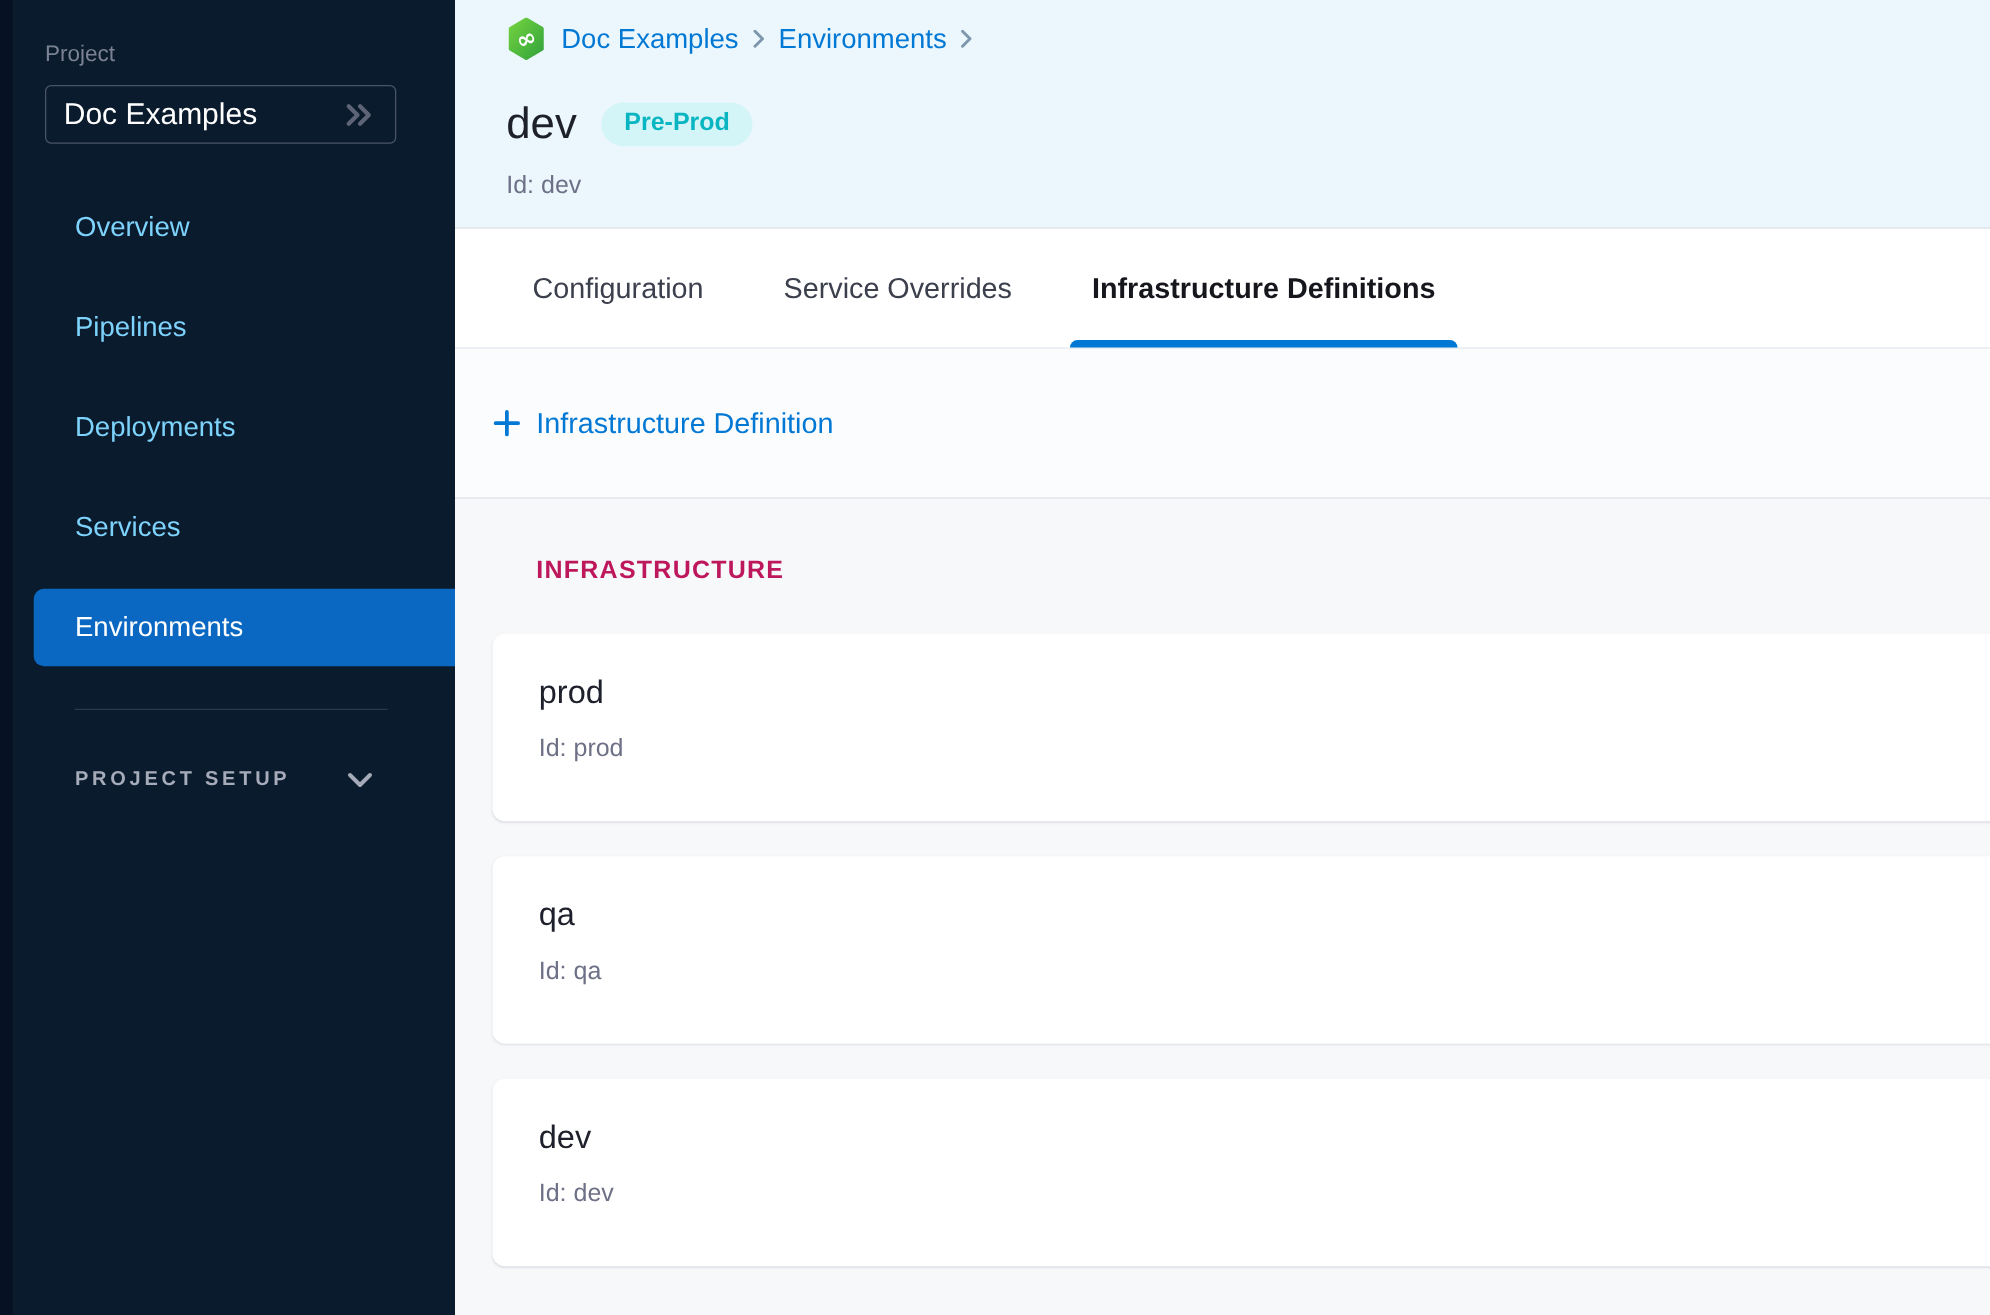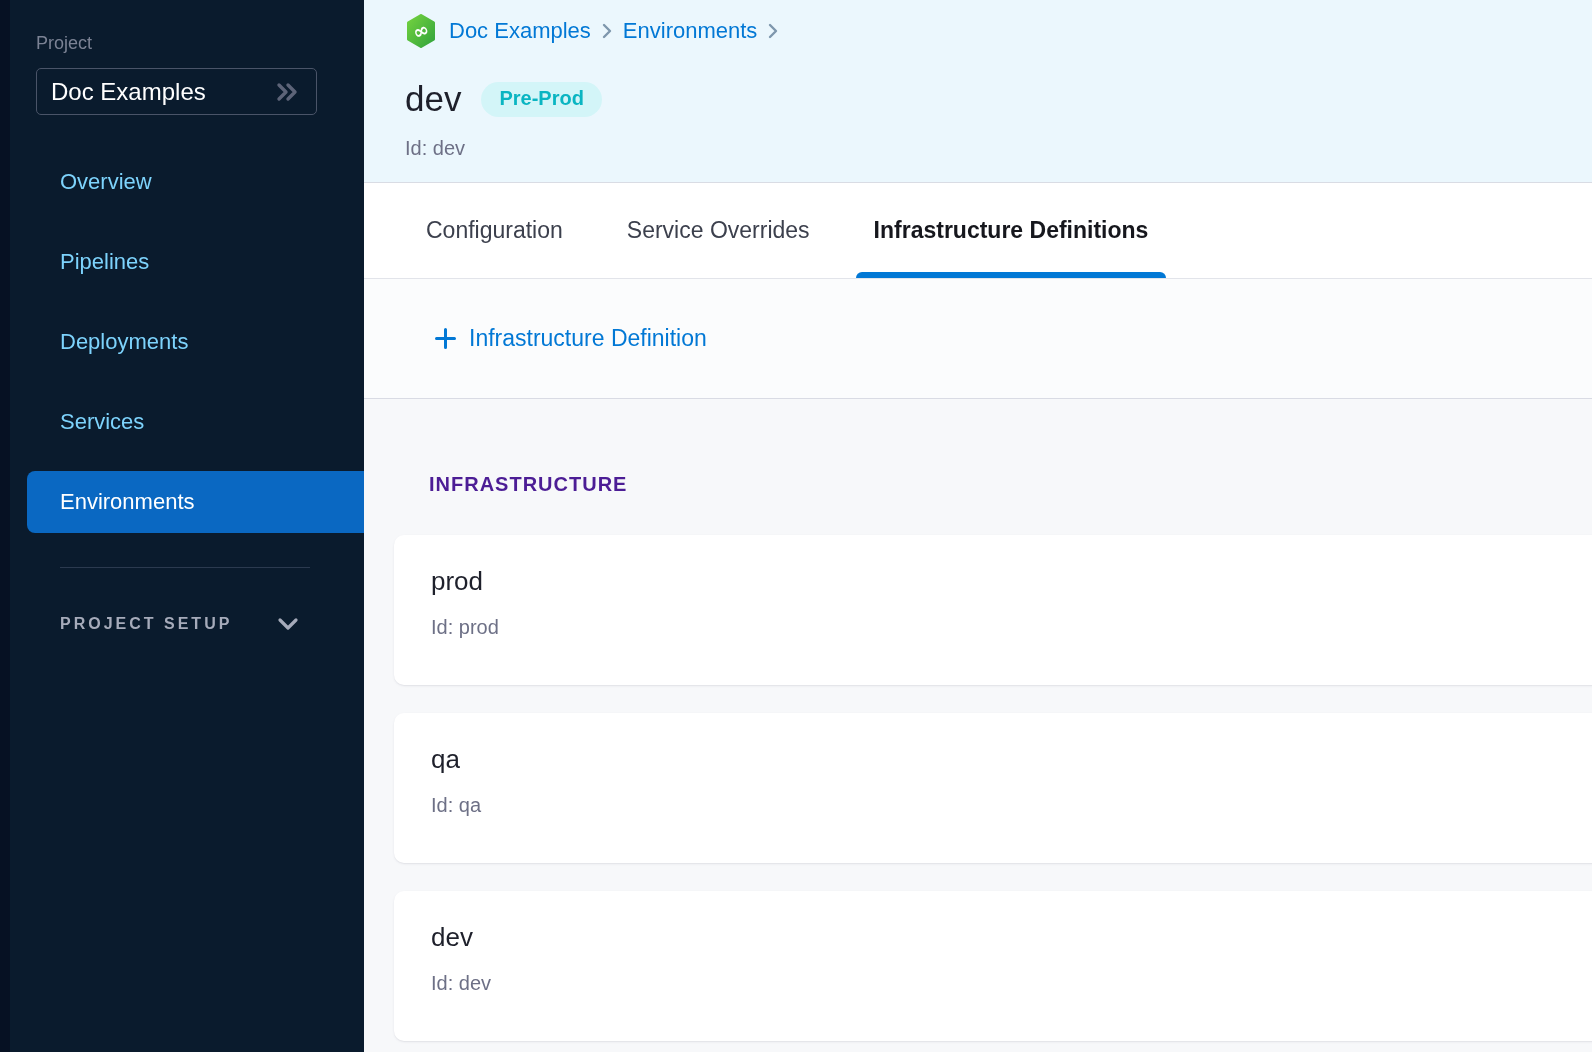--- a/index.html
+++ b/index.html
@@ -77,32 +77,32 @@
     font-size:23px; color:#3c404d; cursor:pointer; white-space:nowrap;
   }
   .tab.active { color:#16171d; font-weight:700; }
   .tab.active::after {
     content:""; position:absolute; left:0; right:0; bottom:0; height:6px;
     background:#0278d5; border-radius:6px 6px 0 0;
   }
 
   .toolbar {
     height:120px; background:#fbfcfd; border-bottom:1px solid #d9dbe4;
-    display:flex; align-items:center; padding-left:69px;
+    display:flex; align-items:center; padding-left:29px;
   }
   .add-btn {
     display:flex; align-items:center; gap:11px;
     color:#0278d5; font-size:23px; font-weight:500; cursor:pointer;
   }
   .plus-icon { display:flex; }
 
   .list-area { flex:1; background:#f7f8fa; padding:46px 0 0 30px; overflow:hidden; }
   .list-header {
     margin-left:35px; font-size:20px; font-weight:700;
-    letter-spacing:1px; color:#4c1d95;margin-top:28px;
+    letter-spacing:1px; color:#be185d;
   }
   .cards { margin-top:39px; display:flex; flex-direction:column; gap:28px; }
   .infra-card {
     width:calc(100% + 20px); 
     height:150px; background:#ffffff; border-radius:10px;
     box-shadow:0 1px 3px rgba(40,41,61,.06), 0 1px 1px rgba(40,41,61,.05);
     padding:31px 0 0 37px; cursor:pointer;
   }
   .card-title { font-size:26px; font-weight:500; color:#1e202b; }
   .card-id { margin-top:19px; font-size:20px; color:#6d7086; }

